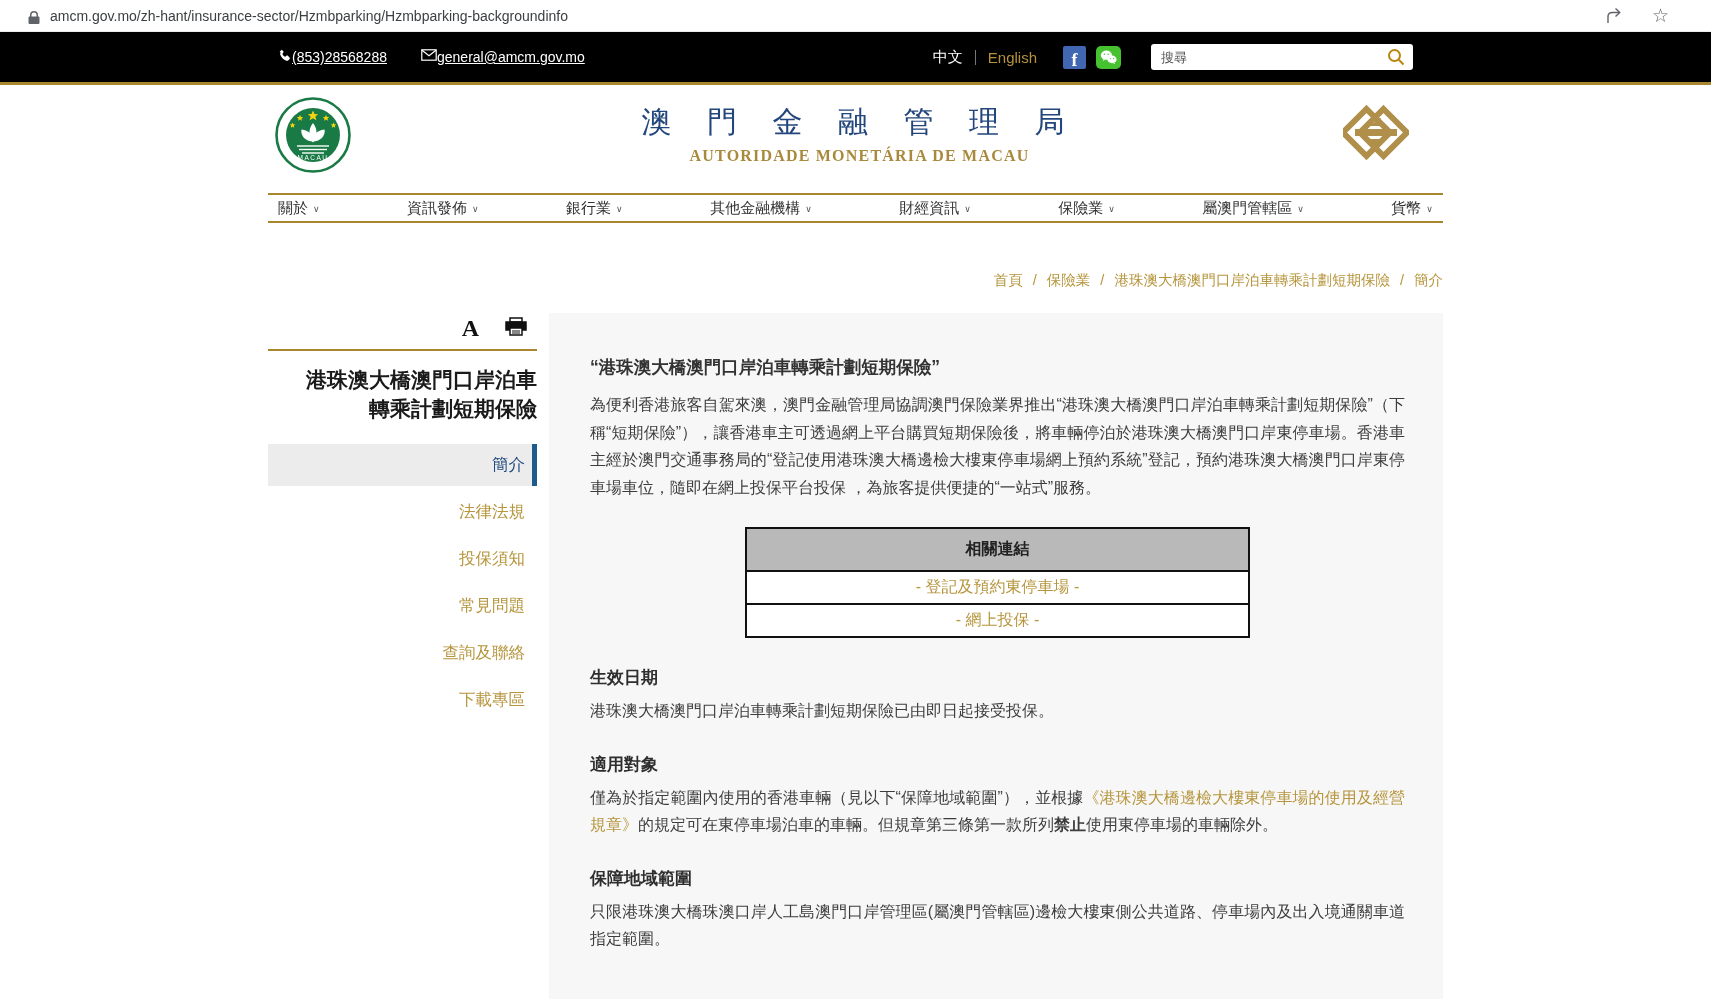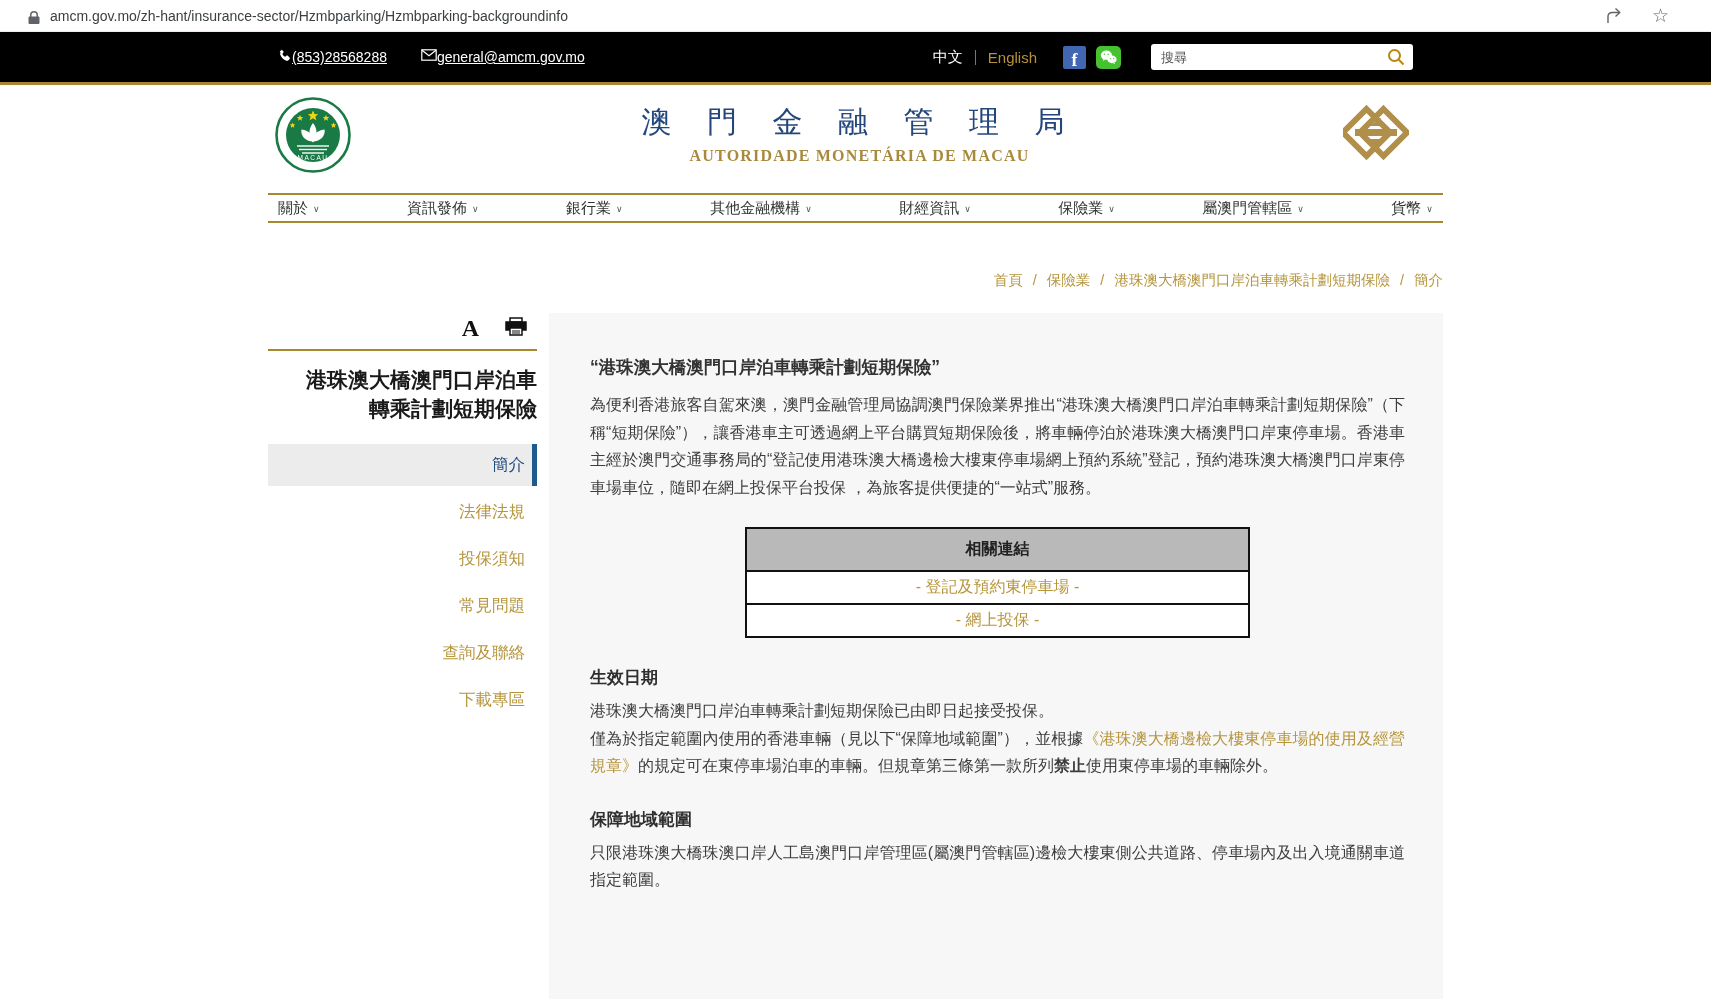--- a/index.html
+++ b/index.html
@@ -272,19 +272,20 @@
           </tr>
       <tr>
             <td><span>- 網上投保 -</span></td>
           </tr>
     </tbody>
       </table>
 
     <div class="section-heading">生效日期</div>
     <p class="content-para">港珠澳大橋澳門口岸泊車轉乘計劃短期保險已由即日起接受投保。</p>
 
+    <div class="section-heading">適用對象</div>
     <p class="content-para"><span>僅為於指定範圍內使用的香港車輛（見以下“保障地域範圍”），並根據</span><span class="inline-link">《港珠澳大橋邊檢大樓東停車場的使用及經營規章》</span><span>的規定可在東停車場泊車的車輛。但規章第三條第一款所列</span><span class="inline-bold">禁止</span><span>使用東停車場的車輛除外。</span></p>
 
     <div class="section-heading">保障地域範圍</div>
     <p class="content-para">只限港珠澳大橋珠澳口岸人工島澳門口岸管理區(屬澳門管轄區)邊檢大樓東側公共道路、停車場內及出入境通關車道指定範圍。</p>
 
   </div>
 </div>
 
 </body></html>

